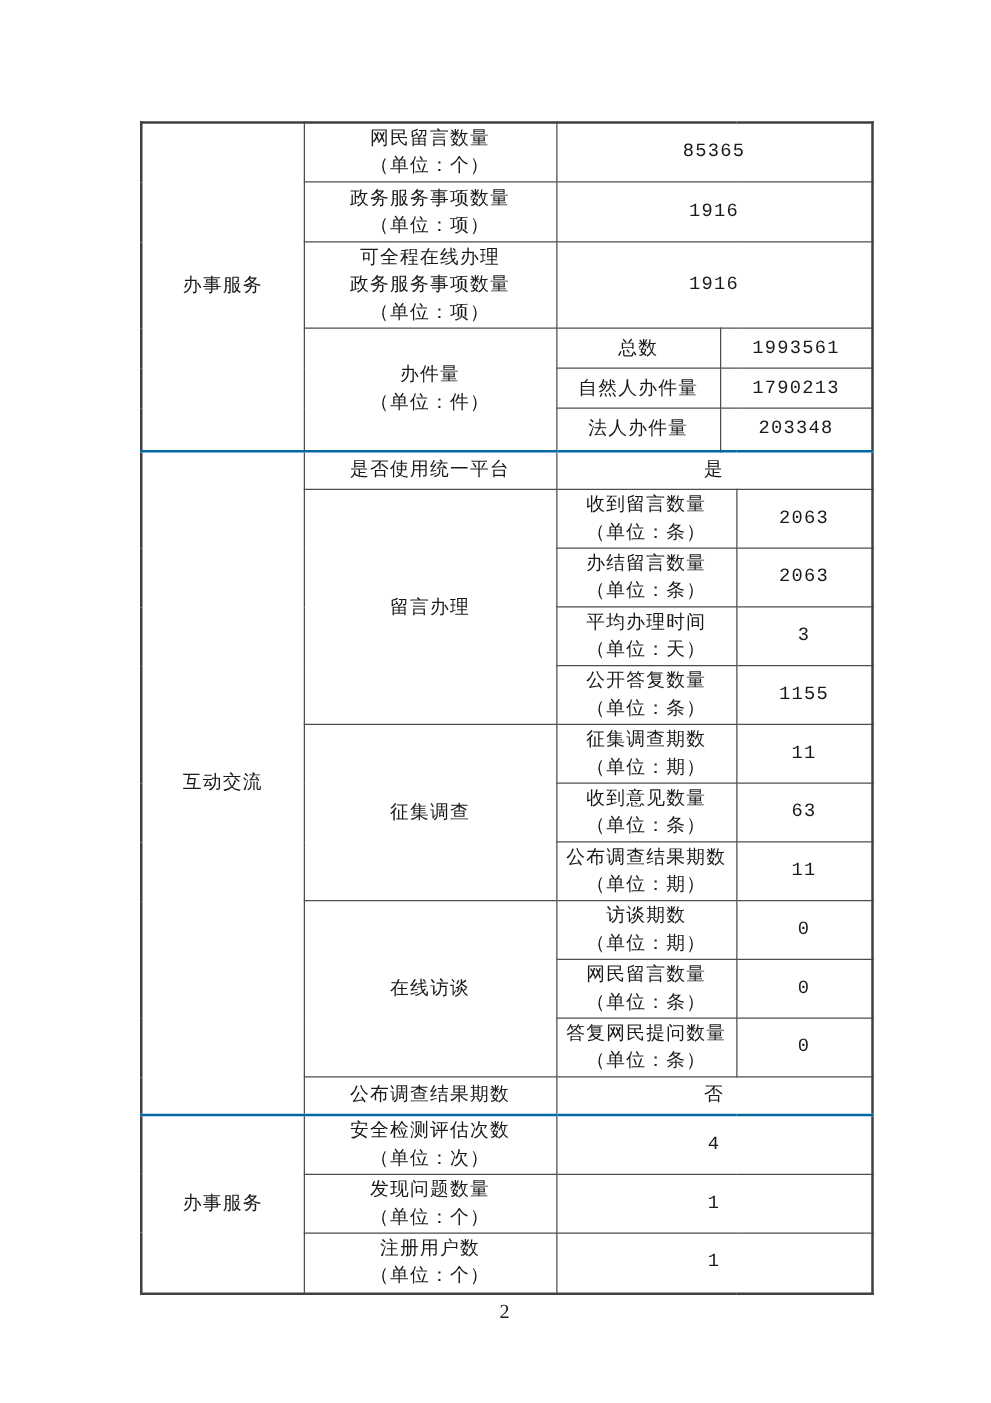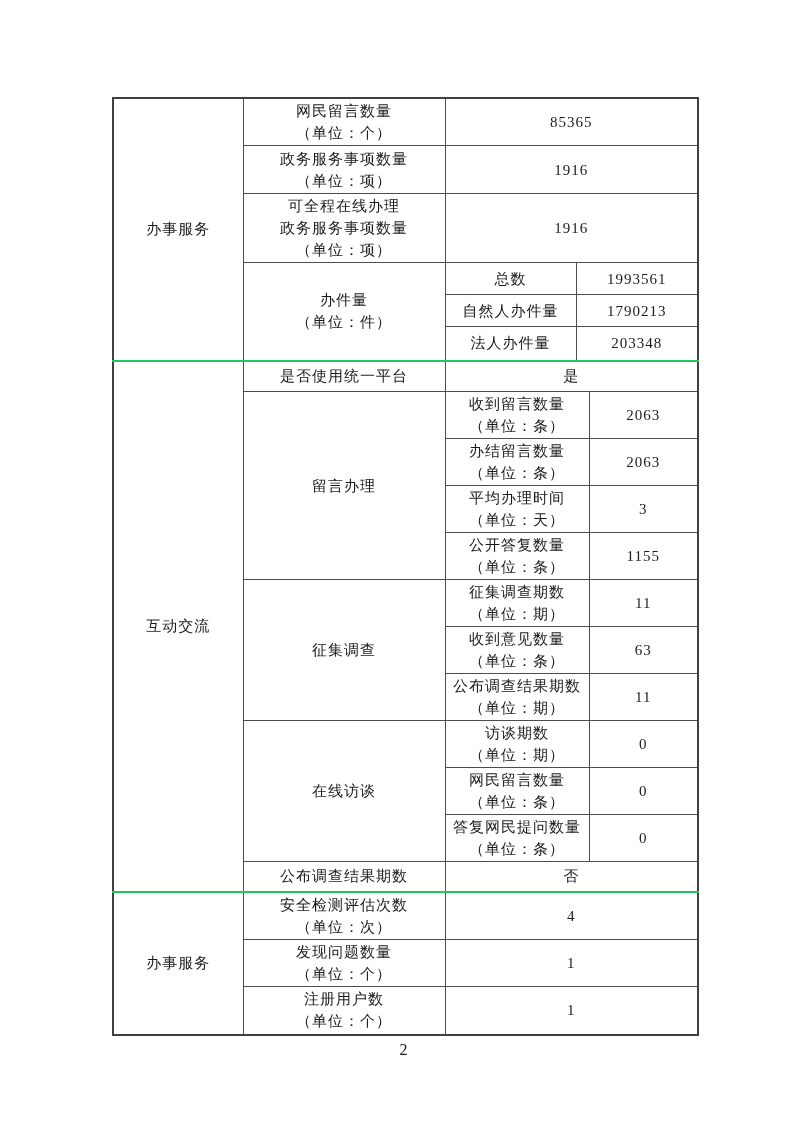--- a/index.html
+++ b/index.html
@@ -30,28 +30,29 @@
     text-align: center;
     vertical-align: middle;
     font-size: 15px;
     line-height: 22px;
     letter-spacing: 1px;
     white-space: pre-line;
     padding: 1px 2px;
     overflow: hidden;
   }
   tr.section-start td {
-    border-top: 2px solid #22c55e;
+    border-top: 2px solid #0369a1;
   }
   td.cat-top {
     vertical-align: top;
     padding-top: 7px;
   }
   td.num {
     letter-spacing: 0.5px;
+    font-family: Liberation Mono, monospace;
   }
   .page-number {
     position: absolute;
     left: 0;
     top: 1041px;
     width: 807px; 
     text-align: center;
     font-size: 16px;
     color: #1a1a1a;
   }

